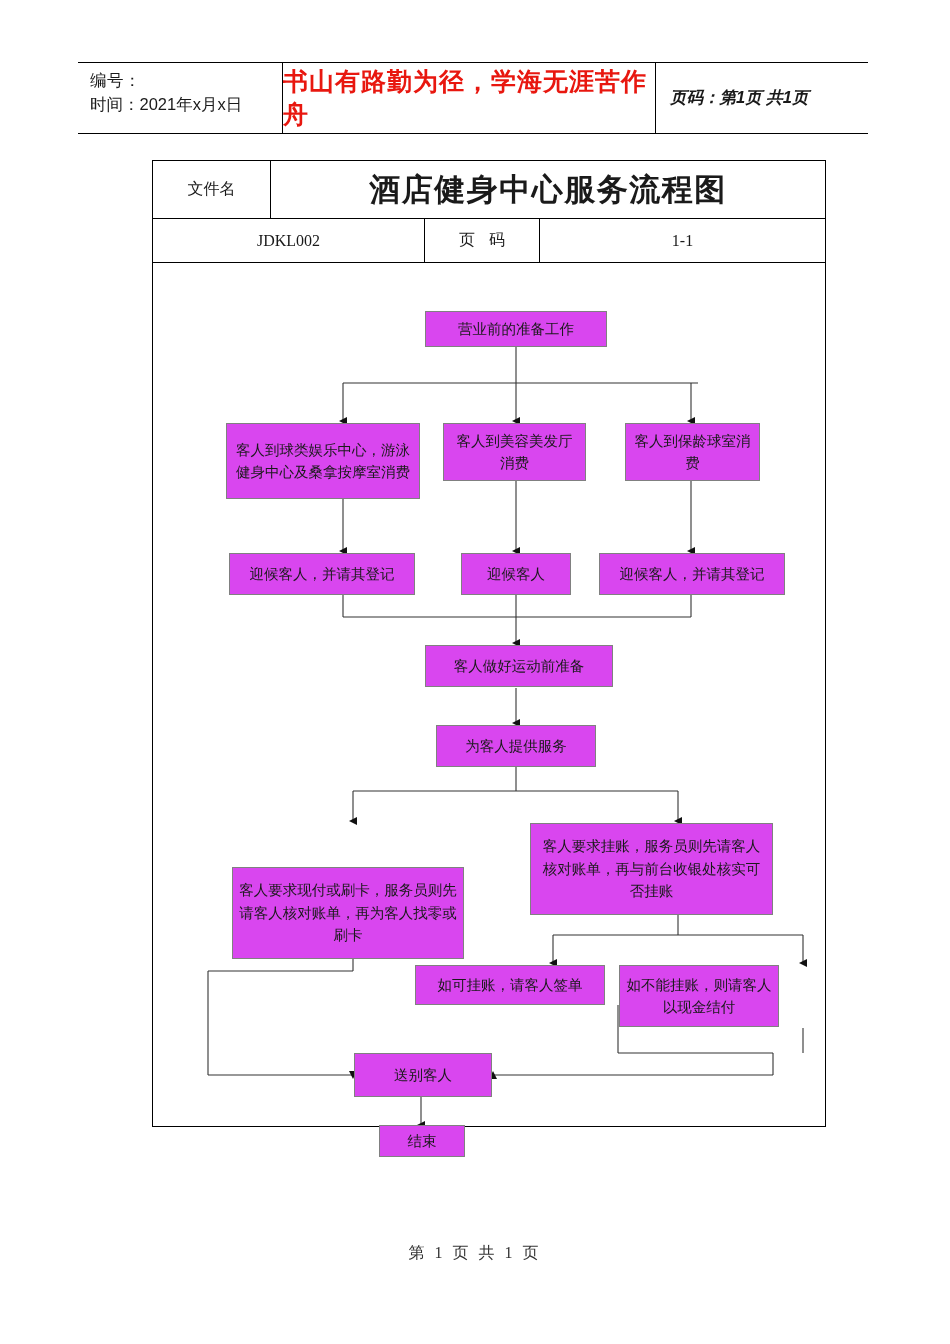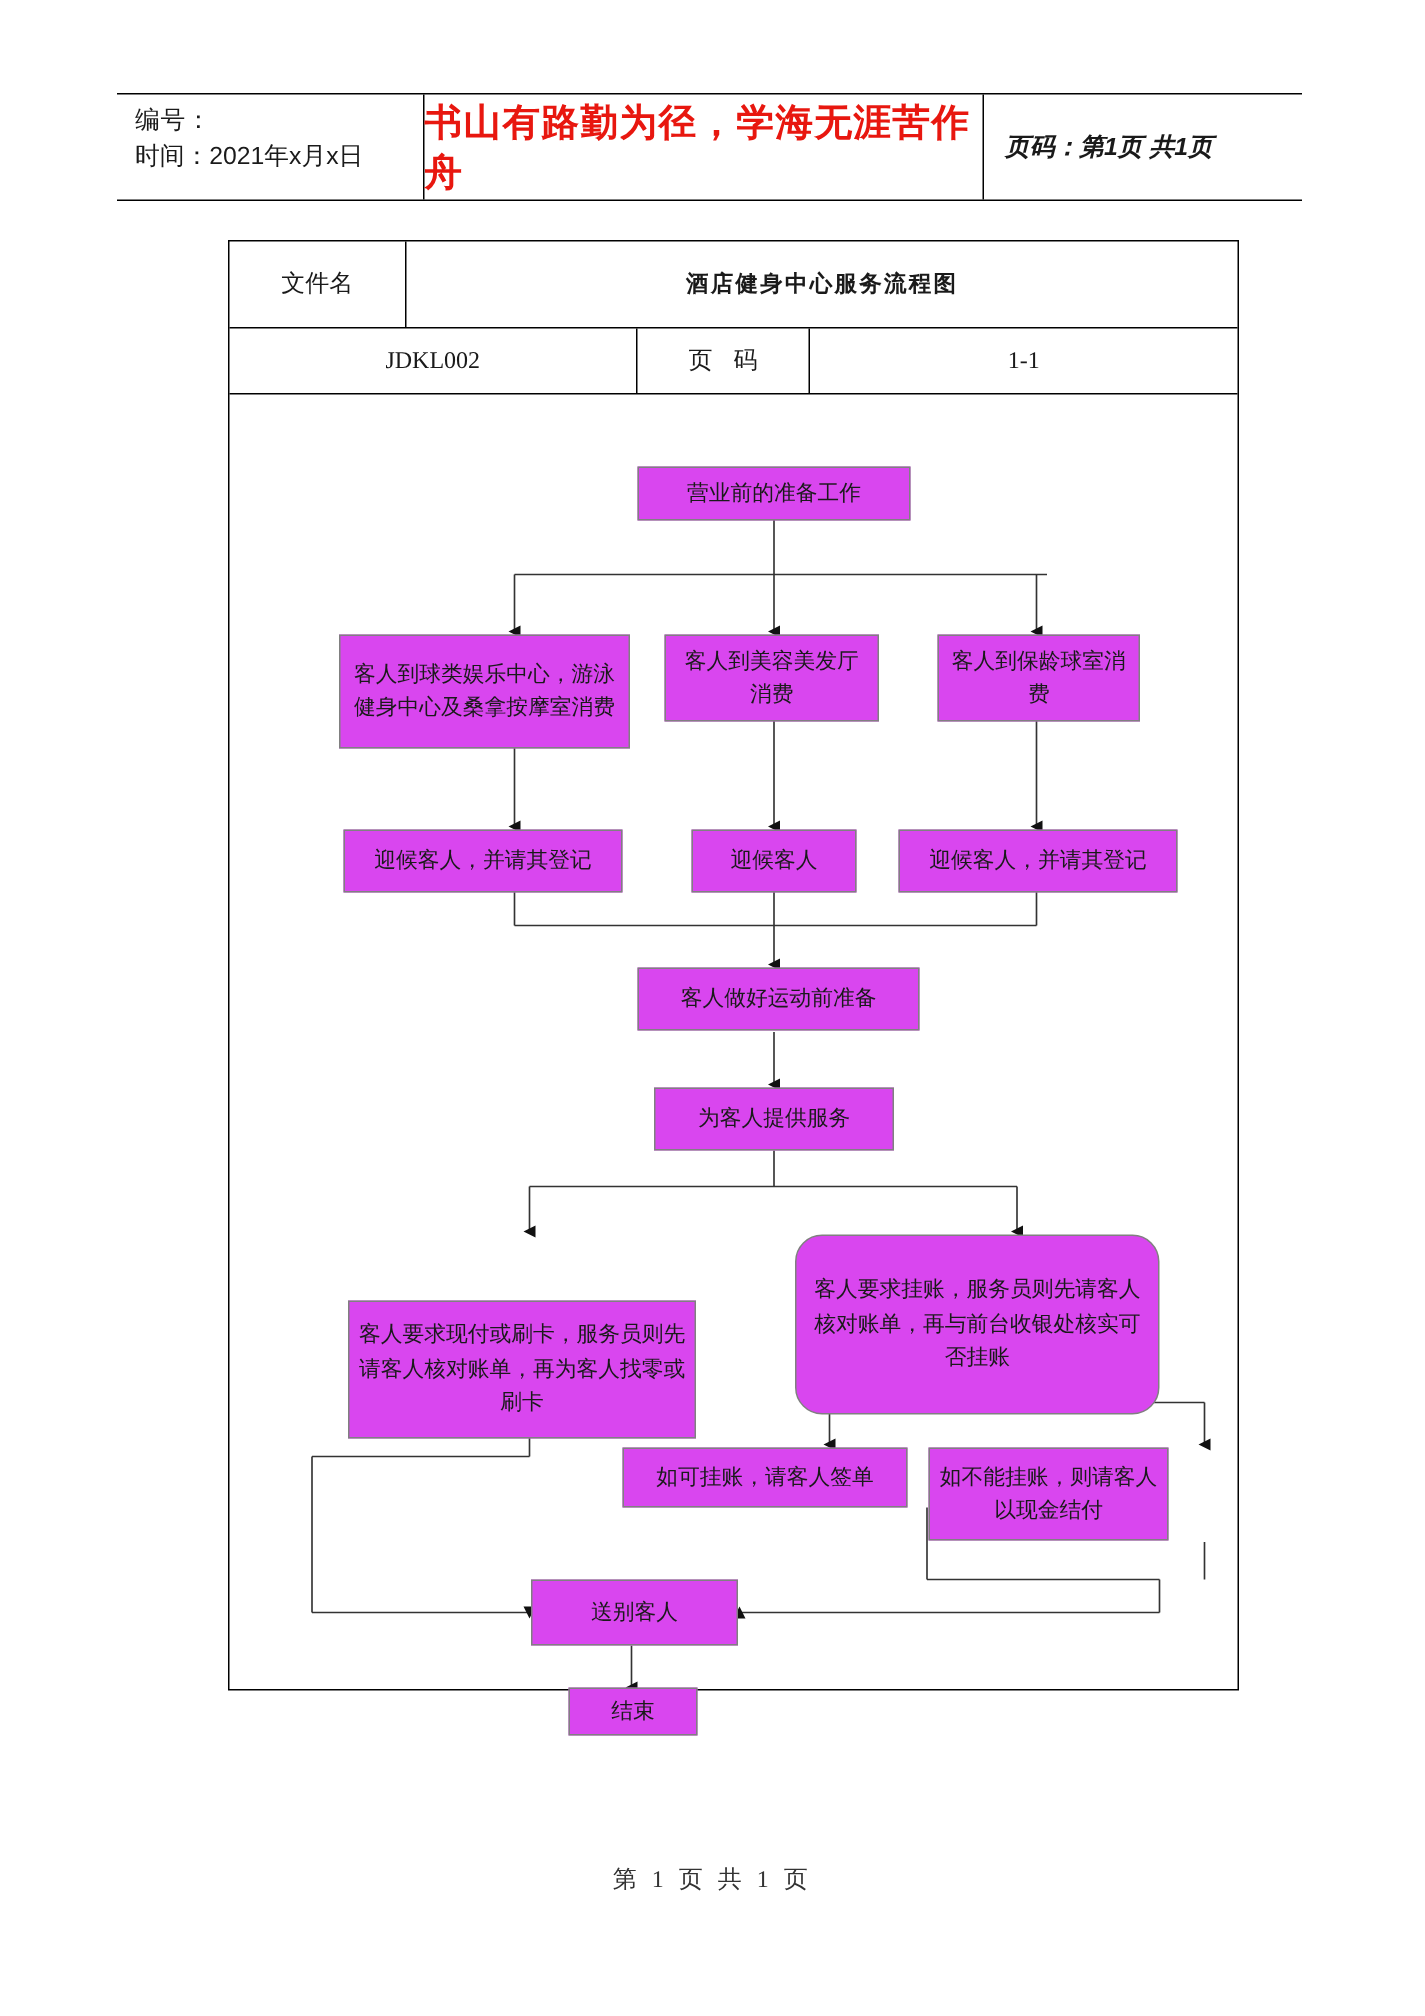--- a/index.html
+++ b/index.html
@@ -85,21 +85,21 @@
   #hdr-filename-label {
     width: 118px;
     box-sizing: border-box;
     border-right: 1.3px solid #000;
     display: flex; align-items: center; justify-content: center;
     font-size: 16px;
   }
   #hdr-doc-title {
     flex: 1;
     display: flex; align-items: center; justify-content: center;
-    font-size: 15px;
+    font-size: 31px;
     font-weight: bold;
     letter-spacing: 1.5px;
   }
   #hdr-row2 {
     position: absolute;
     left: 0; top: 58px;
     width: 100%;
     height: 44px;
     border-bottom: 1.3px solid #000;
     box-sizing: border-box;
@@ -287,21 +287,21 @@
     </div>
 
     <div class="node" style="left:283px; top:462px; width:160px; height:42px;">
       <span>为客人提供服务</span>
     </div>
 
     <div class="node" style="left:79px; top:560px; width:232px; height:92px;margin-top:44px;">
       <span>客人要求现付或刷卡，服务员则先请客人核对账单，再为客人找零或刷卡</span>
     </div>
 
-    <div class="node" style="left:377px; top:560px; width:243px; height:120px;border-radius:18px;">
+    <div class="node" style="left:377px; top:560px; width:243px; height:92px;">
       <span>客人要求挂账，服务员则先请客人核对账单，再与前台收银处核实可否挂账</span>
     </div>
 
     <div class="node" style="left:262px; top:702px; width:190px; height:40px;">
       <span>如可挂账，请客人签单</span>
     </div>
 
     <div class="node" style="left:466px; top:702px; width:160px; height:62px;">
       <span>如不能挂账，则请客人以现金结付</span>
     </div>

